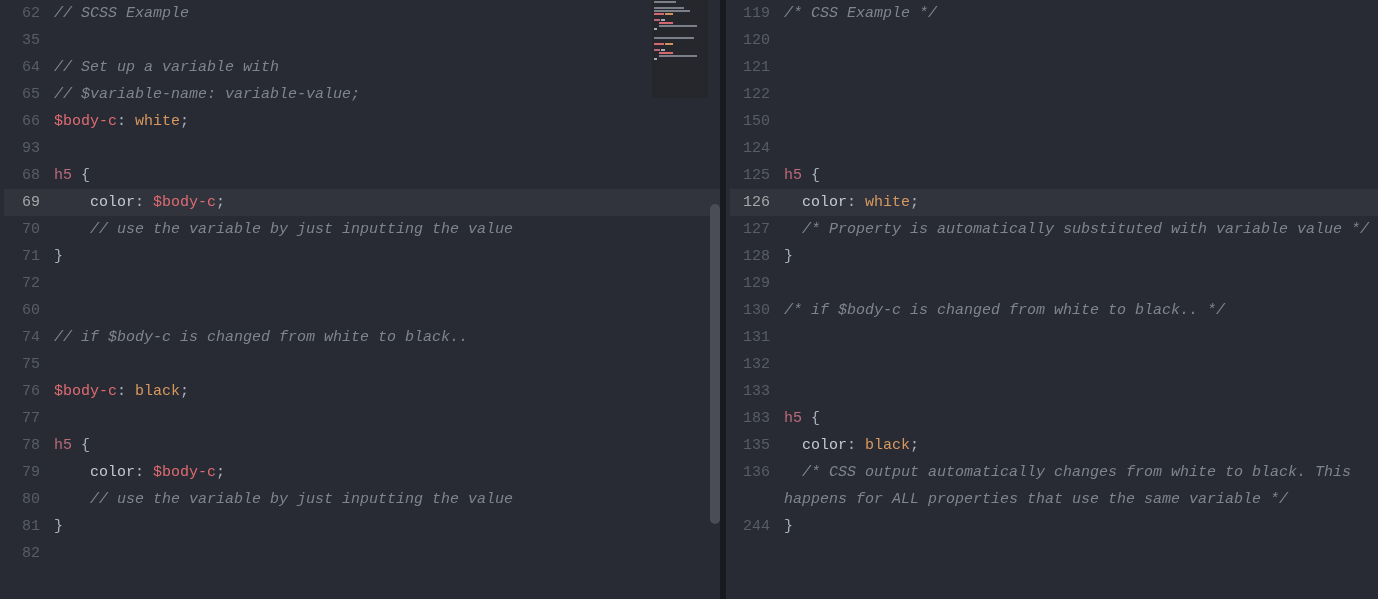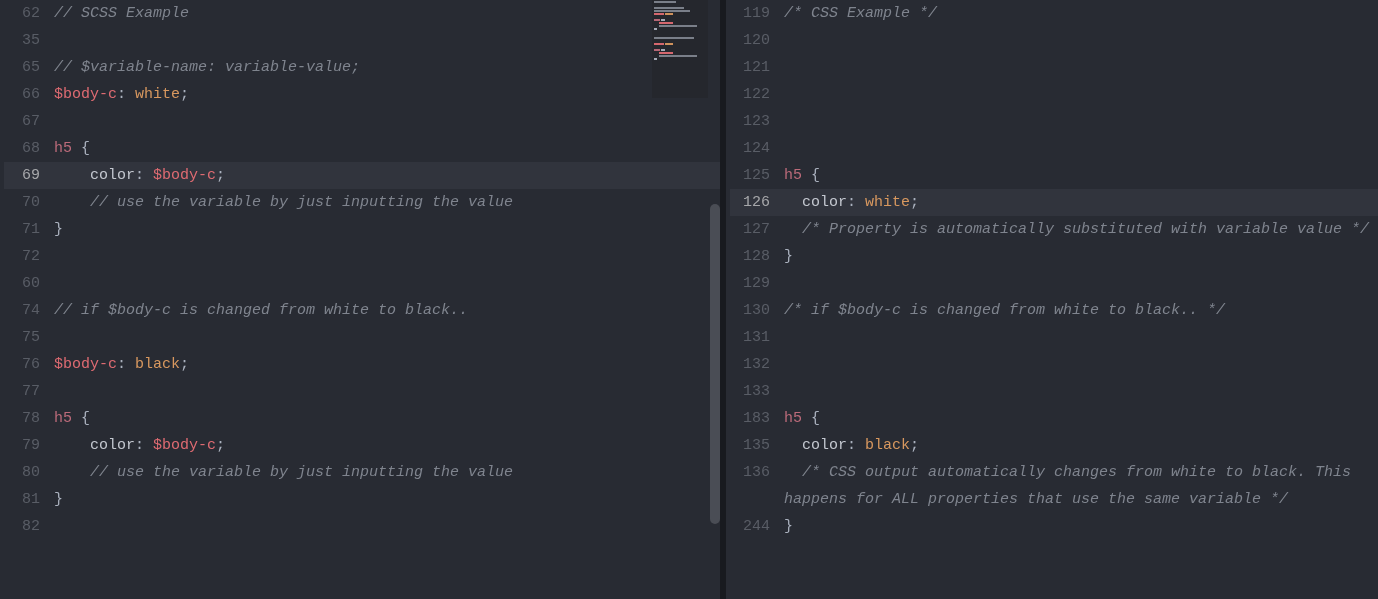--- a/index.html
+++ b/index.html
@@ -109,23 +109,24 @@
         </div>
         <div class="mm-row">
           <div class="mm-seg" style="width: 3px; background: rgb(171, 178, 191);"></div>
         </div>
       </div>
     <div class="scrollbar">
       <div class="scrollbar-thumb" id="thumb-left" style="top: 204px; height: 320px;"></div>
     </div>
   <div class="line"><div class="ln">62</div><div class="code"><span class="cm">// SCSS Example</span></div></div>
       <div class="line"><div class="ln">35</div><div class="code"></div></div>
+      <div class="line"><div class="ln">64</div><div class="code"><span class="cm">// Set up a variable with</span></div></div>
       <div class="line"><div class="ln">65</div><div class="code"><span class="cm">// $variable-name: variable-value;</span></div></div>
       <div class="line"><div class="ln">66</div><div class="code"><span class="var">$body-c</span><span class="punct">: </span><span class="val">white</span><span class="punct">;</span></div></div>
-      <div class="line"><div class="ln">67</div><div class="code"></div></div>
+      <div class="line"><div class="ln">93</div><div class="code"></div></div>
       <div class="line"><div class="ln">68</div><div class="code"><span class="sel">h5</span><span class="punct"> {</span></div></div>
       <div class="line hl"><div class="ln">69</div><div class="code"><span>    </span><span class="prop">color</span><span class="punct">: </span><span class="var">$body-c</span><span class="punct">;</span></div></div>
       <div class="line"><div class="ln">70</div><div class="code"><span>    </span><span class="cm">// use the variable by just inputting the value</span></div></div>
       <div class="line"><div class="ln">71</div><div class="code"><span class="punct">}</span></div></div>
       <div class="line"><div class="ln">72</div><div class="code"></div></div>
       <div class="line"><div class="ln">60</div><div class="code"></div></div>
       <div class="line"><div class="ln">74</div><div class="code"><span class="cm">// if $body-c is changed from white to black..</span></div></div>
       <div class="line"><div class="ln">75</div><div class="code"></div></div>
       <div class="line"><div class="ln">76</div><div class="code"><span class="var">$body-c</span><span class="punct">: </span><span class="val">black</span><span class="punct">;</span></div></div>
       <div class="line"><div class="ln">77</div><div class="code"></div></div>
@@ -136,21 +137,21 @@
       <div class="line"><div class="ln">82</div><div class="code"></div></div>
     </div>
 
   <div class="divider"></div>
 
   <div class="pane pane-right" id="pane-right">
       <div class="line"><div class="ln">119</div><div class="code"><span class="cm">/* CSS Example */</span></div></div>
       <div class="line"><div class="ln">120</div><div class="code"></div></div>
       <div class="line"><div class="ln">121</div><div class="code"></div></div>
       <div class="line"><div class="ln">122</div><div class="code"></div></div>
-      <div class="line"><div class="ln">123</div><div class="code"></div></div>
+      <div class="line"><div class="ln">150</div><div class="code"></div></div>
       <div class="line"><div class="ln">124</div><div class="code"></div></div>
       <div class="line"><div class="ln">125</div><div class="code"><span class="sel">h5</span><span class="punct"> {</span></div></div>
       <div class="line hl"><div class="ln">126</div><div class="code"><span>  </span><span class="prop">color</span><span class="punct">: </span><span class="val">white</span><span class="punct">;</span></div></div>
       <div class="line"><div class="ln">127</div><div class="code"><span>  </span><span class="cm">/* Property is automatically substituted with variable value */</span></div></div>
       <div class="line"><div class="ln">128</div><div class="code"><span class="punct">}</span></div></div>
       <div class="line"><div class="ln">129</div><div class="code"></div></div>
       <div class="line"><div class="ln">130</div><div class="code"><span class="cm">/* if $body-c is changed from white to black.. */</span></div></div>
       <div class="line"><div class="ln">131</div><div class="code"></div></div>
       <div class="line"><div class="ln">132</div><div class="code"></div></div>
       <div class="line"><div class="ln">133</div><div class="code"></div></div>

